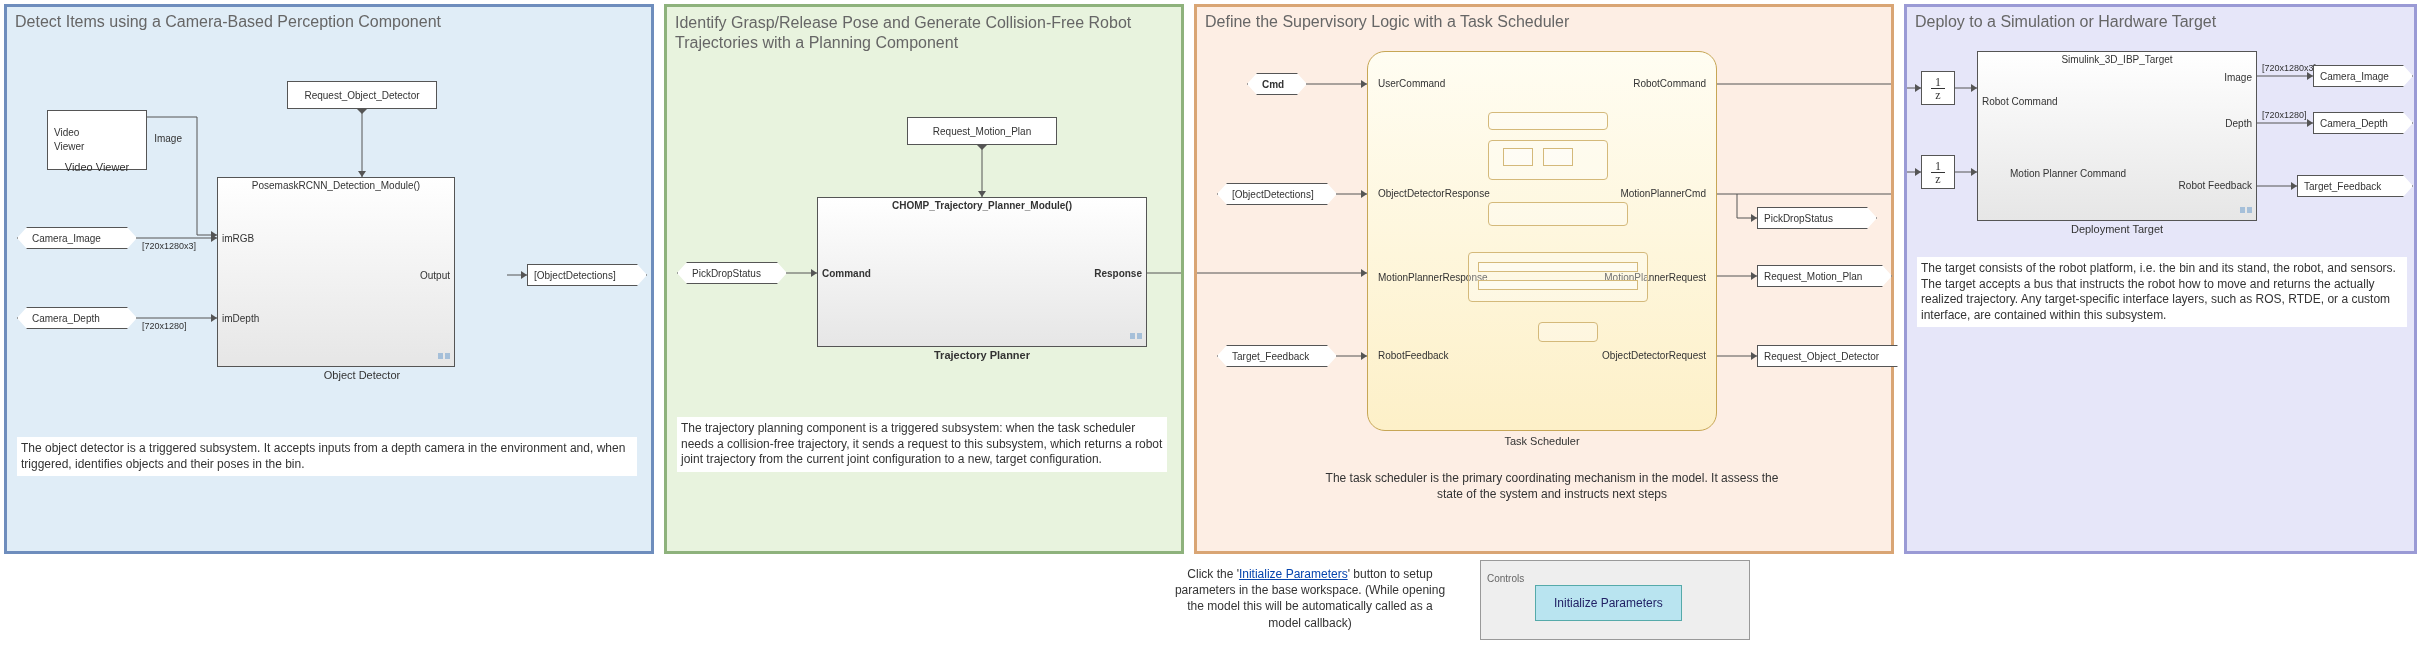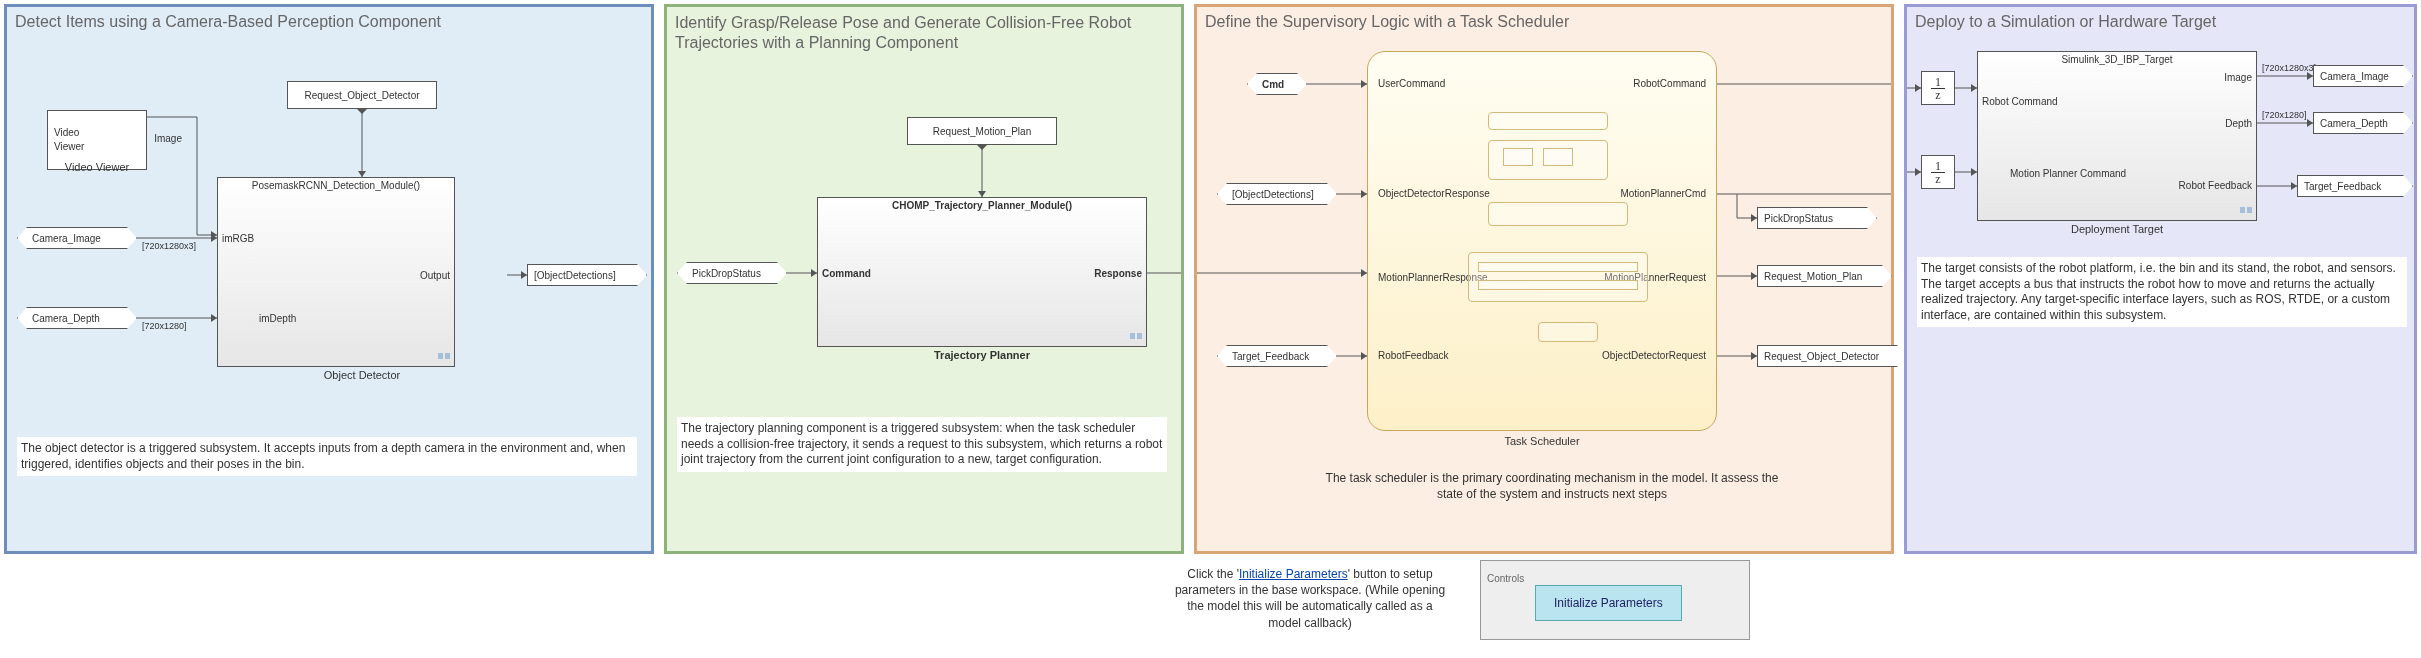--- a/index.html
+++ b/index.html
@@ -71,21 +71,21 @@
     </div>
   <div class="dim-label" style="left:135px; top:314px;">[720x1280]</div>
 
   <div class="trigger-block" style="left:280px; top:74px;">
       <span>Request_Object_Detector</span>
     </div>
 
   <div class="block" style="left:210px; top:170px; width:238px; height:190px;">
     <div class="block-title">PosemaskRCNN_Detection_Module()</div>
     <span class="port-label" style="left:4px; top:55px;">imRGB</span>
-    <span class="port-label" style="left:4px; top:135px;margin-left:37px;">imDepth</span>
+    <span class="port-label" style="left:4px; top:135px;">imDepth</span>
     <span class="port-label" style="right:4px; top:92px;">Output</span>
     <span class="simulink-icon">
       <svg viewBox="0 0 12 12">
           <rect x="0" y="3" width="5" height="6" fill="#69c"></rect>
           <rect x="7" y="3" width="5" height="6" fill="#69c"></rect>
         </svg>
     </span>
   </div>
   <div class="block-label" style="left:210px; top:362px; width:290px;">Object Detector</div>
 

